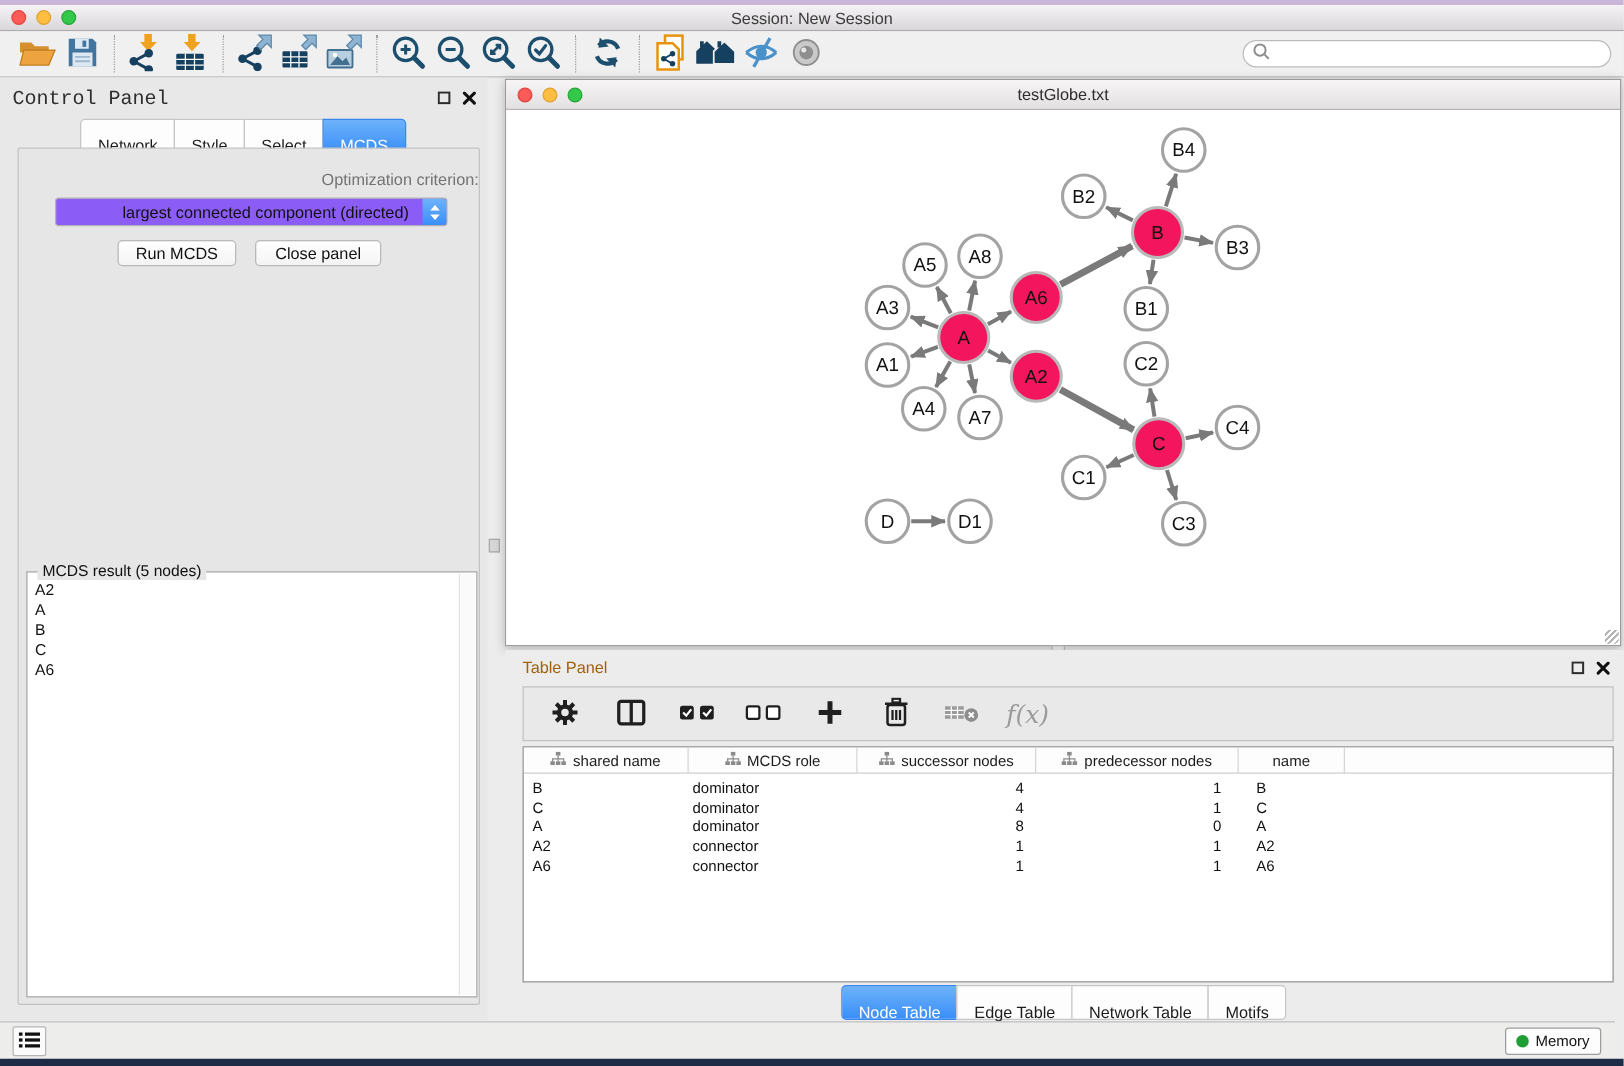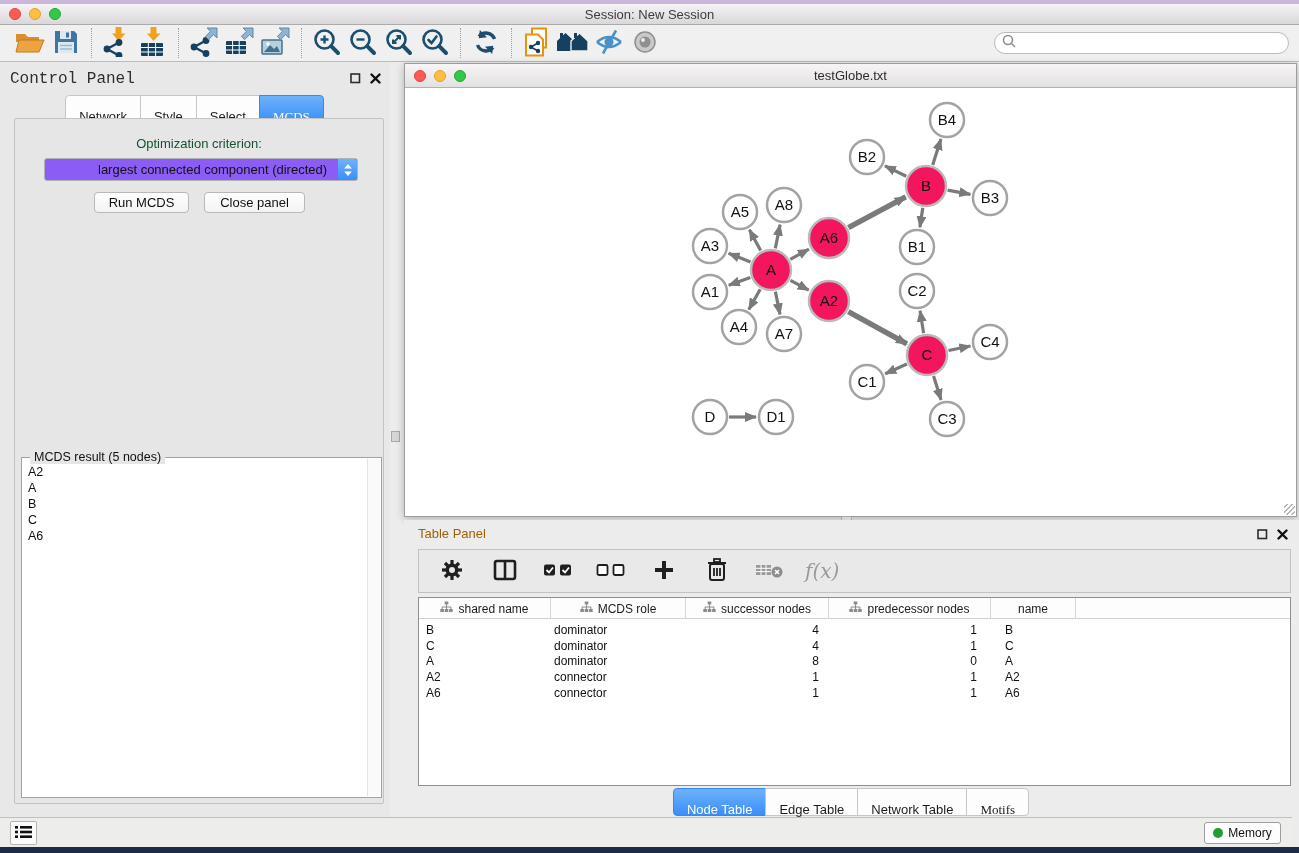--- a/index.html
+++ b/index.html
@@ -28,24 +28,24 @@
 
   
   #control-panel { left:0; top:62px; width:390px; height:755px; background:#e9e8e8; }
   #cp-header { position:absolute; left:0; top:0; width:100%; height:28px; }
   #cp-title { position:absolute; left:10px; top:8px; font-size:16px; color:#2e2e2e;font-family:Liberation Mono, monospace; }
   .panel-ctrl { position:absolute; top:9px; width:14px; height:14px; display:flex; align-items:center; justify-content:center; }
   #cp-float { right:28px; } #cp-close { right:8px; }
   #cp-tabs { position:absolute; left:0; top:33px; width:100%; display:flex; justify-content:center; }
   .seg-tab { background:#fdfdfd; border:1px solid #c6c6c6; margin-left:-1px; padding:13px 13px; font-size:13px; color:#1c1c1c; height:22px; line-height:15px; }
   .seg-tab:first-child { border-radius:4px 0 0 4px; }
-  .seg-tab:last-child { border-radius:0 4px 4px 0;font-family:Liberation Serif, serif; }
+  .seg-tab:last-child { border-radius:0 4px 4px 0; }
   .seg-tab.active { background:linear-gradient(#6db3fa,#3a8ef9); border-color:#3a86ef; color:#fff; }
   #cp-box { position:absolute; left:14px; top:56px; width:370px; height:686px; background:#e6e6e6; border:1px solid #c3c3c3; border-radius:2px; }
-  #opt-label { position:absolute; left:0; top:17px; width:100%; text-align:center; font-size:13px; color:#14532d; }
+  #opt-label { position:absolute; left:0; top:17px; width:100%; text-align:right; font-size:13px; color:#737373; }
   #criterion-select { position:absolute; left:29px; top:39px; width:314px; height:23px; background:#8b5cf6; border:1px solid #b2b2b2; border-radius:3px; display:flex; align-items:center;padding-left:45px; }
   #criterion-select .sel-text { flex:1; font-size:13px; color:#111; padding-left:8px; white-space:nowrap; overflow:hidden; }
   #criterion-select .stepper { width:19px; height:21px; background:linear-gradient(#6db3fa,#3a8ef9); border-radius:0 3px 3px 0; display:flex; align-items:center; justify-content:center; }
   .push-btn { position:absolute; height:21px; background:linear-gradient(#ffffff,#f3f3f3); border:1px solid #b9b9b9; border-radius:4px; font-size:13px; color:#111; text-align:center; line-height:19px; }
   #run-btn { left:79px; top:73px; width:95px; }
   #closepanel-btn { left:189px; top:73px; width:101px; }
   #result-box { position:absolute; left:6px; top:338px; width:361px; height:341px; border:1px solid #a2a2a2; background:#fff; }
   #result-legend { position:absolute; left:8px; top:-8px; background:#e6e6e6; padding:0 4px; font-size:12.5px; color:#111; }
   #result-list { position:absolute; left:1px; top:6px; right:15px; bottom:1px; overflow:hidden; }
   .result-item { font-size:12.5px; color:#111; line-height:16px; padding-left:5px; }

